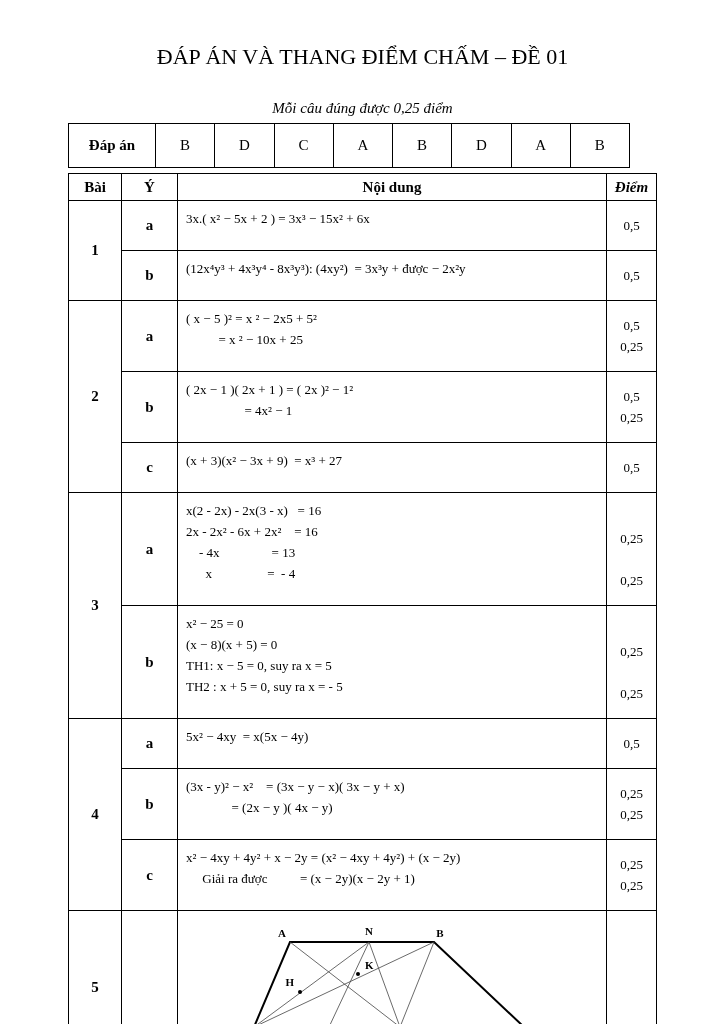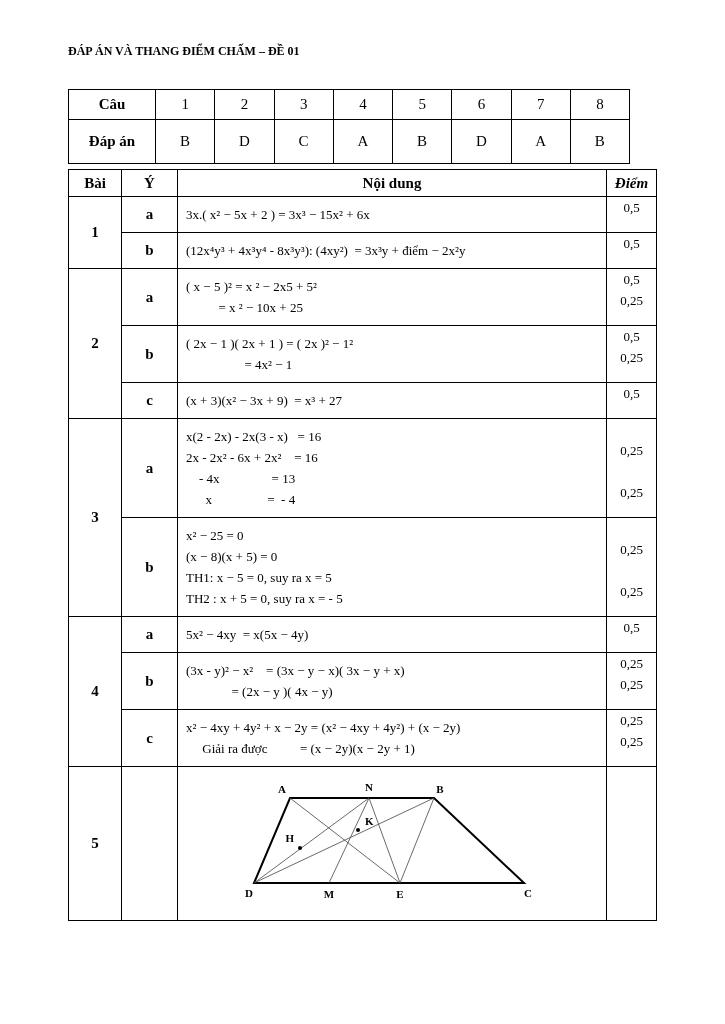--- a/index.html
+++ b/index.html
@@ -1,19 +1,19 @@
 <!DOCTYPE html>
 <html><head>
 <meta charset="utf-8">
 <style>
   html,body { margin:0; padding:0; background:#ffffff; }
   body { width:725px; font-family:"Liberation Serif","DejaVu Serif",serif; color:#000; }
   .page { width:725px; min-height:1024px; box-sizing:border-box; padding:34px 68px 30px 68px; background:#fff; }
 
-  .title { text-align:left; font-weight:bold; font-size:12px; margin:10px 0 30px 0; }
+  .title { text-align:center; font-weight:normal; font-size:22px; margin:10px 0 30px 0; }
 
   .sec-heading { font-size:15.5px; margin:6px 0 2px 0; }
   .sec-heading .b { font-weight:bold; }
   .note { text-align:center; font-style:italic; font-size:15px; margin:2px 0 6px 0; }
 
   table { border-collapse:collapse; }
   td { border:1px solid #000; font-size:15px; }
 
   
   .t1 { width:562px; table-layout:fixed; margin-top:2px; }
@@ -27,50 +27,40 @@
   
   .t2 { width:589px; table-layout:fixed; margin-top:5px; }
   .t2 .head td { text-align:center; font-weight:bold; height:24px; vertical-align:middle; }
   .col-bai { width:50px; }
   .col-y { width:53px; }
   .col-nd { width:auto; }
   .col-diem { width:47px;font-style:italic; }
   .t2 .bai { text-align:center; font-weight:bold; vertical-align:middle; }
   .t2 .y { text-align:center; font-weight:bold; vertical-align:middle; }
   .t2 .nd { vertical-align:top; padding:7px 8px; }
-  .t2 .diem { vertical-align:top; padding:0 2px; text-align:center; }
+  .t2 .diem { vertical-align:top; padding:14px 2px; text-align:center; }
   .ln { white-space:pre; line-height:21px; min-height:21px; font-size:13px; }
   .diem .ln { text-align:center; }
 
   .fig-wrap { text-align:center; padding:6px 0 4px 0; }
   .fig-cell { height:148px; }
   .fig-svg text { font-family:"Liberation Serif","DejaVu Serif",serif; font-weight:bold; font-size:11px; }
 </style>
 </head>
 <body>
 
 <div class="page">
 
   <div class="title">ĐÁP ÁN VÀ THANG ĐIỂM CHẤM – ĐỀ 01</div>
 
 
+  <div class="note">Mỗi câu đúng được 0,25 điểm</div>
 
   <table class="t1">
     <tbody>
-        <tr class="r1">
-      <td class="lbl">Câu</td>
-      <td>1</td>
-      <td>2</td>
-      <td>3</td>
-      <td>4</td>
-      <td>5</td>
-      <td>6</td>
-      <td>7</td>
-      <td>8</td>
-    </tr>
     <tr class="r2">
       <td class="lbl">Đáp án</td>
       <td>B</td>
       <td>D</td>
       <td>C</td>
       <td>A</td>
       <td>B</td>
       <td>D</td>
       <td>A</td>
       <td>B</td>
@@ -94,21 +84,21 @@
       <td class="nd">
         <div class="ln">3x.( x² − 5x + 2 ) = 3x³ − 15x² + 6x</div>
       </td>
       <td class="diem">
         <div class="ln">0,5</div>
       </td>
     </tr>
     <tr>
       <td class="y">b</td>
       <td class="nd">
-        <div class="ln">(12x⁴y³ + 4x³y⁴ - 8x³y³): (4xy²)  = 3x³y + điểm − 2x²y</div>
+        <div class="ln">(12x⁴y³ + 4x³y⁴ - 8x³y³): (4xy²)  = 3x³y + được − 2x²y</div>
       </td>
       <td class="diem">
         <div class="ln">0,5</div>
       </td>
     </tr>
 
     <tr>
       <td class="bai" rowspan="3">2</td>
       <td class="y">a</td>
       <td class="nd">

